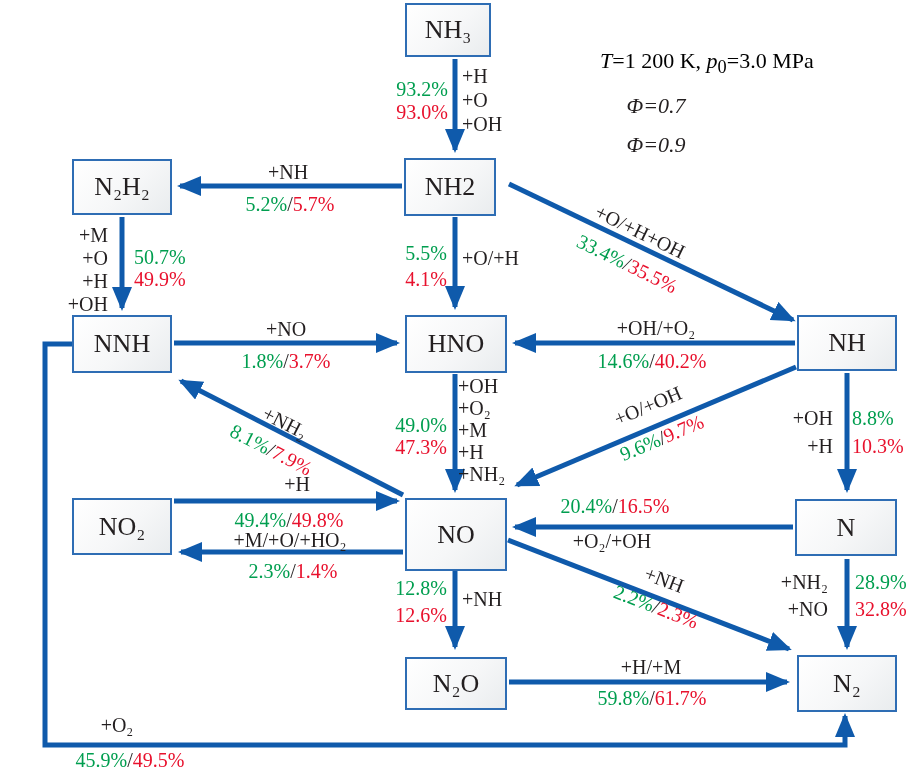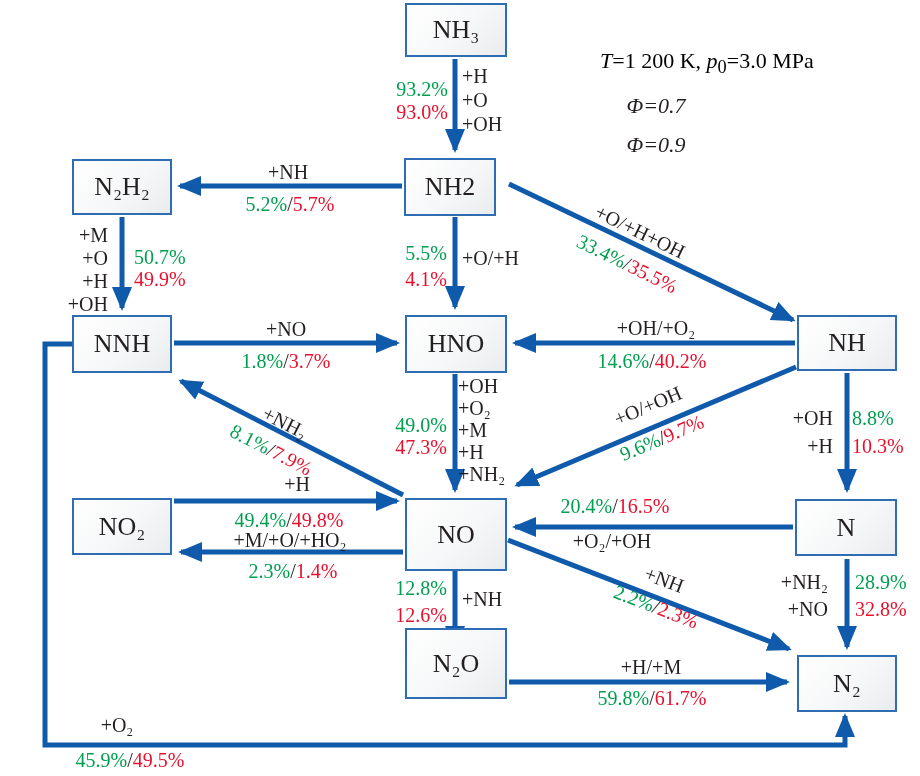--- a/index.html
+++ b/index.html
@@ -66,30 +66,30 @@
     <div class="legend-row">
       <span class="swatch phi07"></span>
       <span class="legend-label">Φ=0.7</span>
     </div>
     <div class="legend-row">
       <span class="swatch phi09"></span>
       <span class="legend-label">Φ=0.9</span>
     </div>
   </div>
 
-  <div class="box" style="left:405px;top:3px;width:102px;height:54px">NH₃</div>
+  <div class="box" style="left:405px;top:3px;width:86px;height:54px">NH₃</div>
   <div class="box" style="left:72px;top:159px;width:100px;height:56px">N₂H₂</div>
   <div class="box" style="left:404px;top:158px;width:92px;height:58px">NH2</div>
   <div class="box" style="left:72px;top:315px;width:100px;height:58px">NNH</div>
   <div class="box" style="left:405px;top:315px;width:102px;height:58px">HNO</div>
   <div class="box" style="left:797px;top:315px;width:100px;height:56px">NH</div>
   <div class="box" style="left:72px;top:498px;width:100px;height:57px">NO₂</div>
   <div class="box" style="left:405px;top:498px;width:102px;height:73px">NO</div>
   <div class="box" style="left:795px;top:499px;width:102px;height:57px">N</div>
-  <div class="box" style="left:405px;top:628px;width:102px;height:71px">N₂O</div>
+  <div class="box" style="left:405px;top:657px;width:102px;height:53px">N₂O</div>
   <div class="box" style="left:797px;top:655px;width:100px;height:57px">N₂</div>
 
   <div class="lbl stack-r" style="right:472px;top:78px;line-height:23px">
     <div class="g">93.2%</div>
     <div class="r">93.0%</div>
   </div>
   <div class="lbl stack-l" style="left:462px;top:64px;line-height:24px">
     <div>+H</div>
     <div>+O</div>
     <div>+OH</div>

